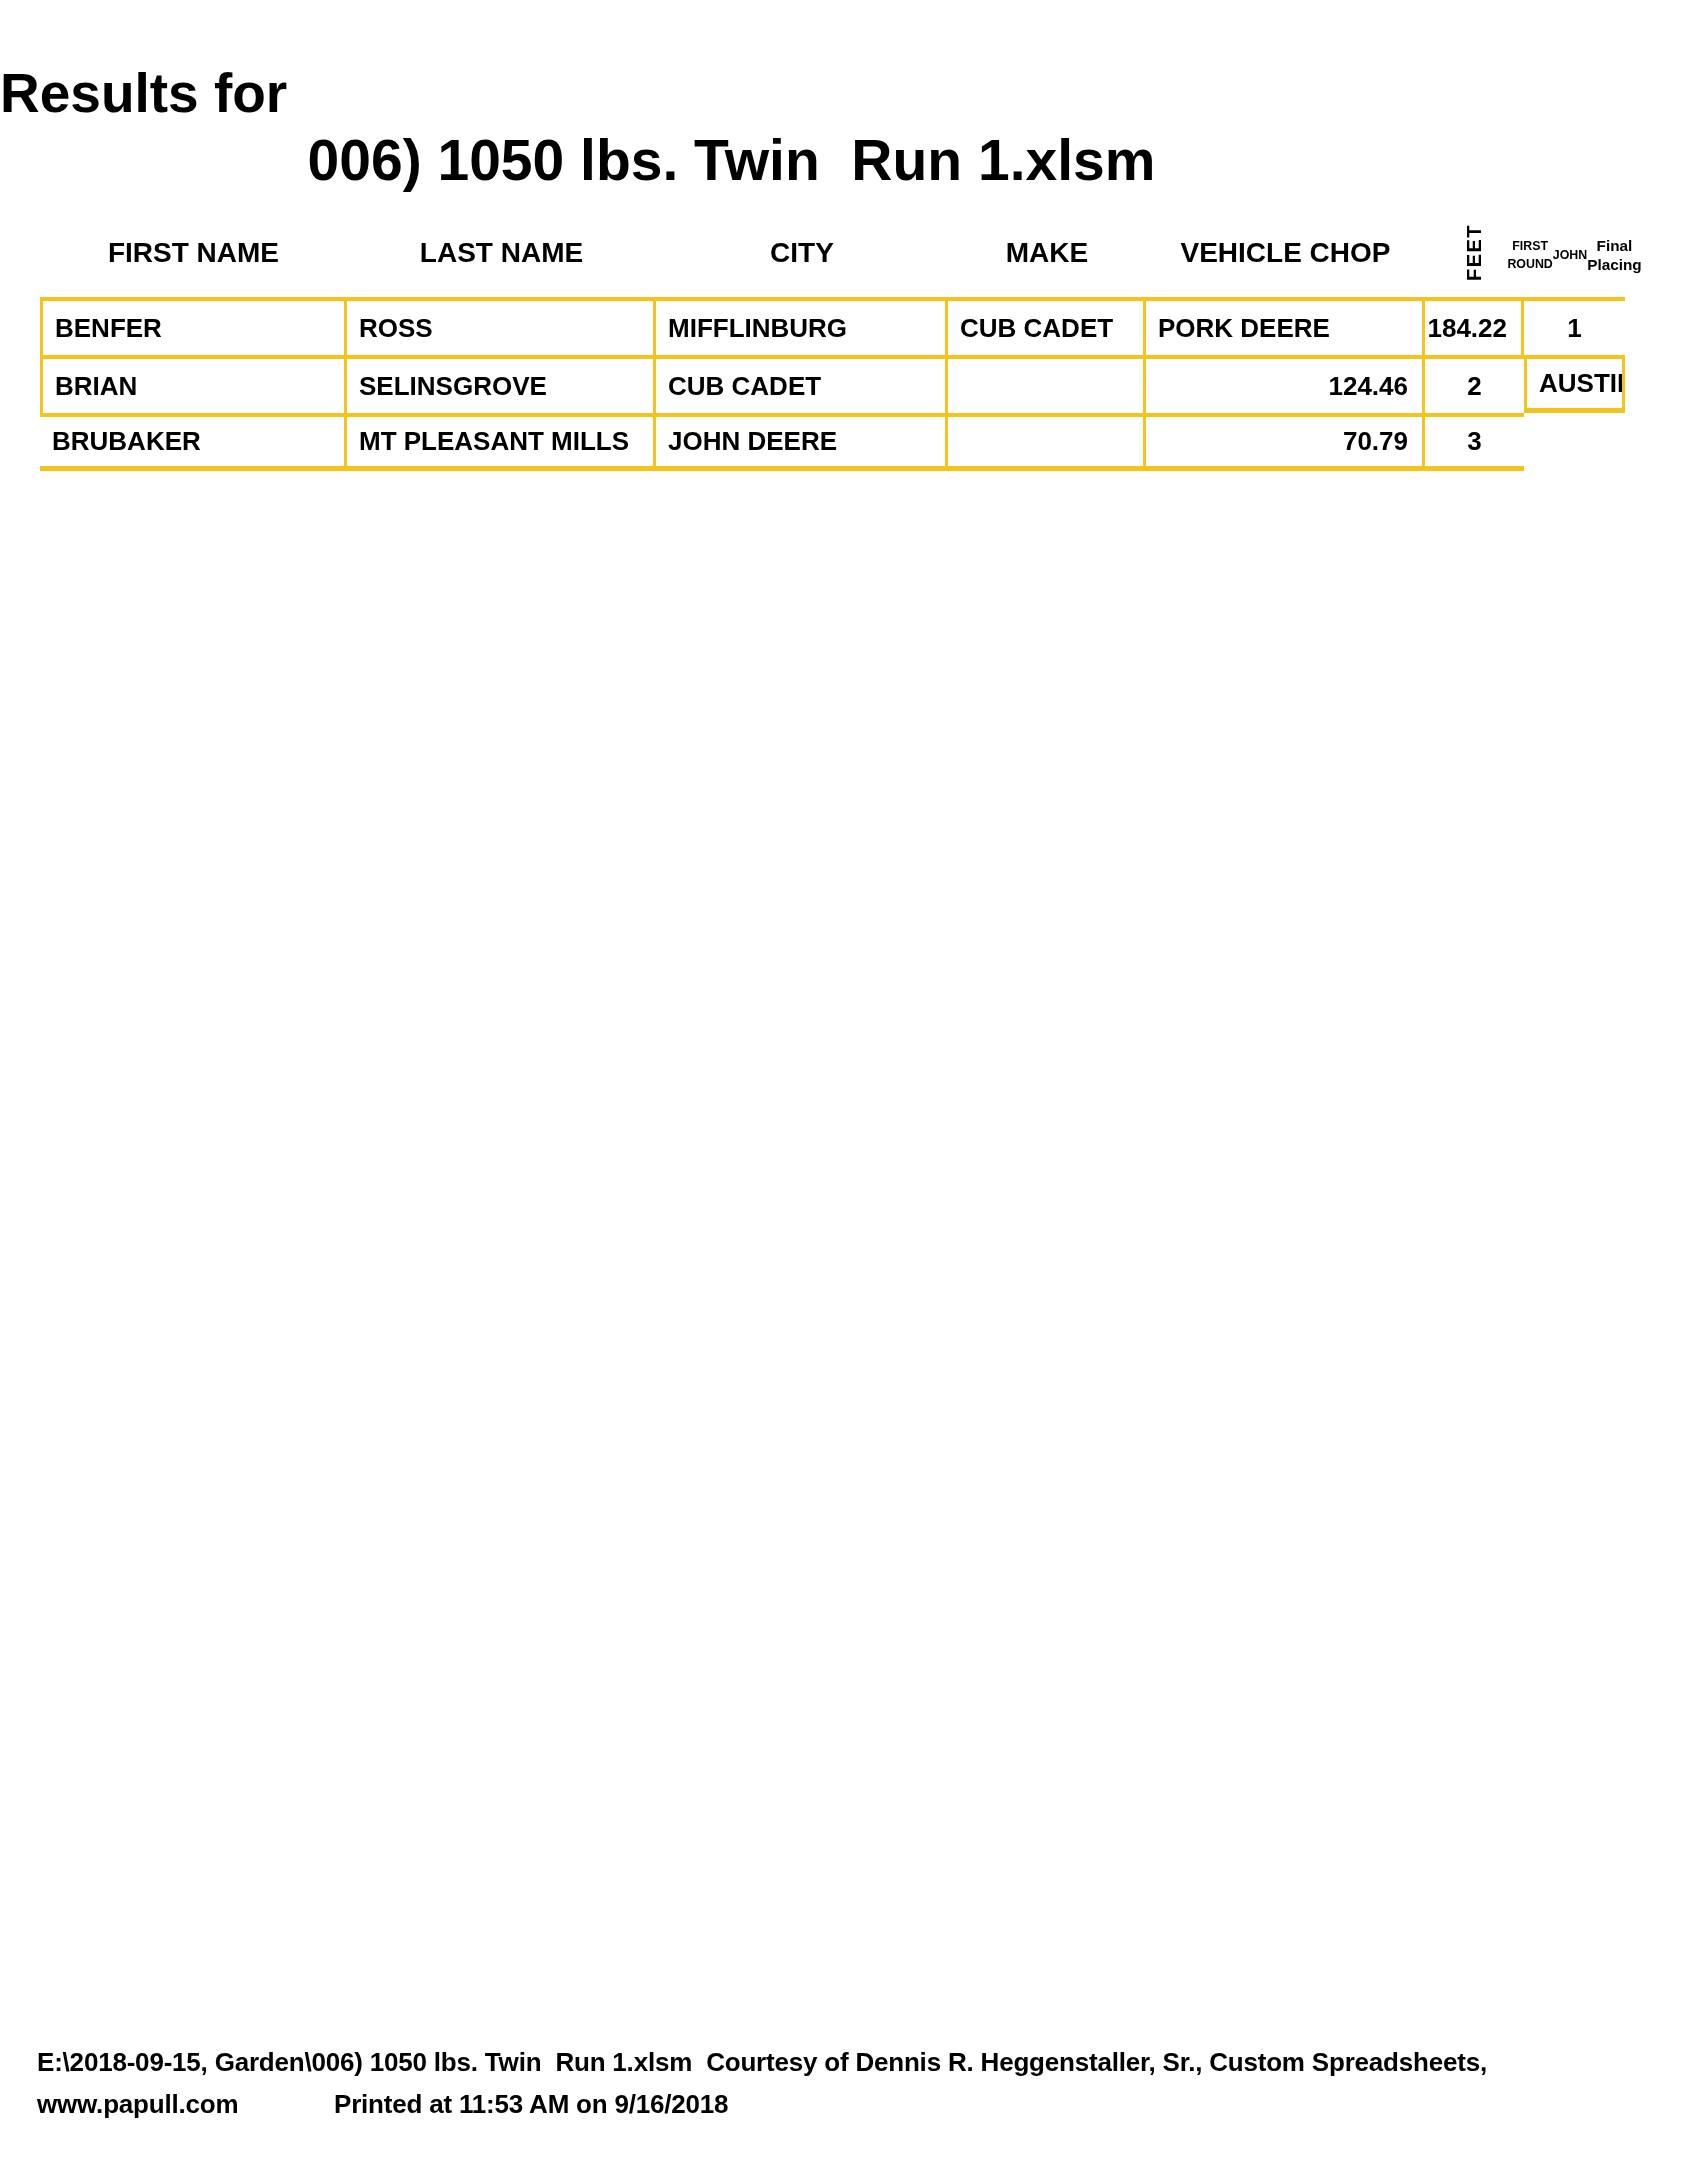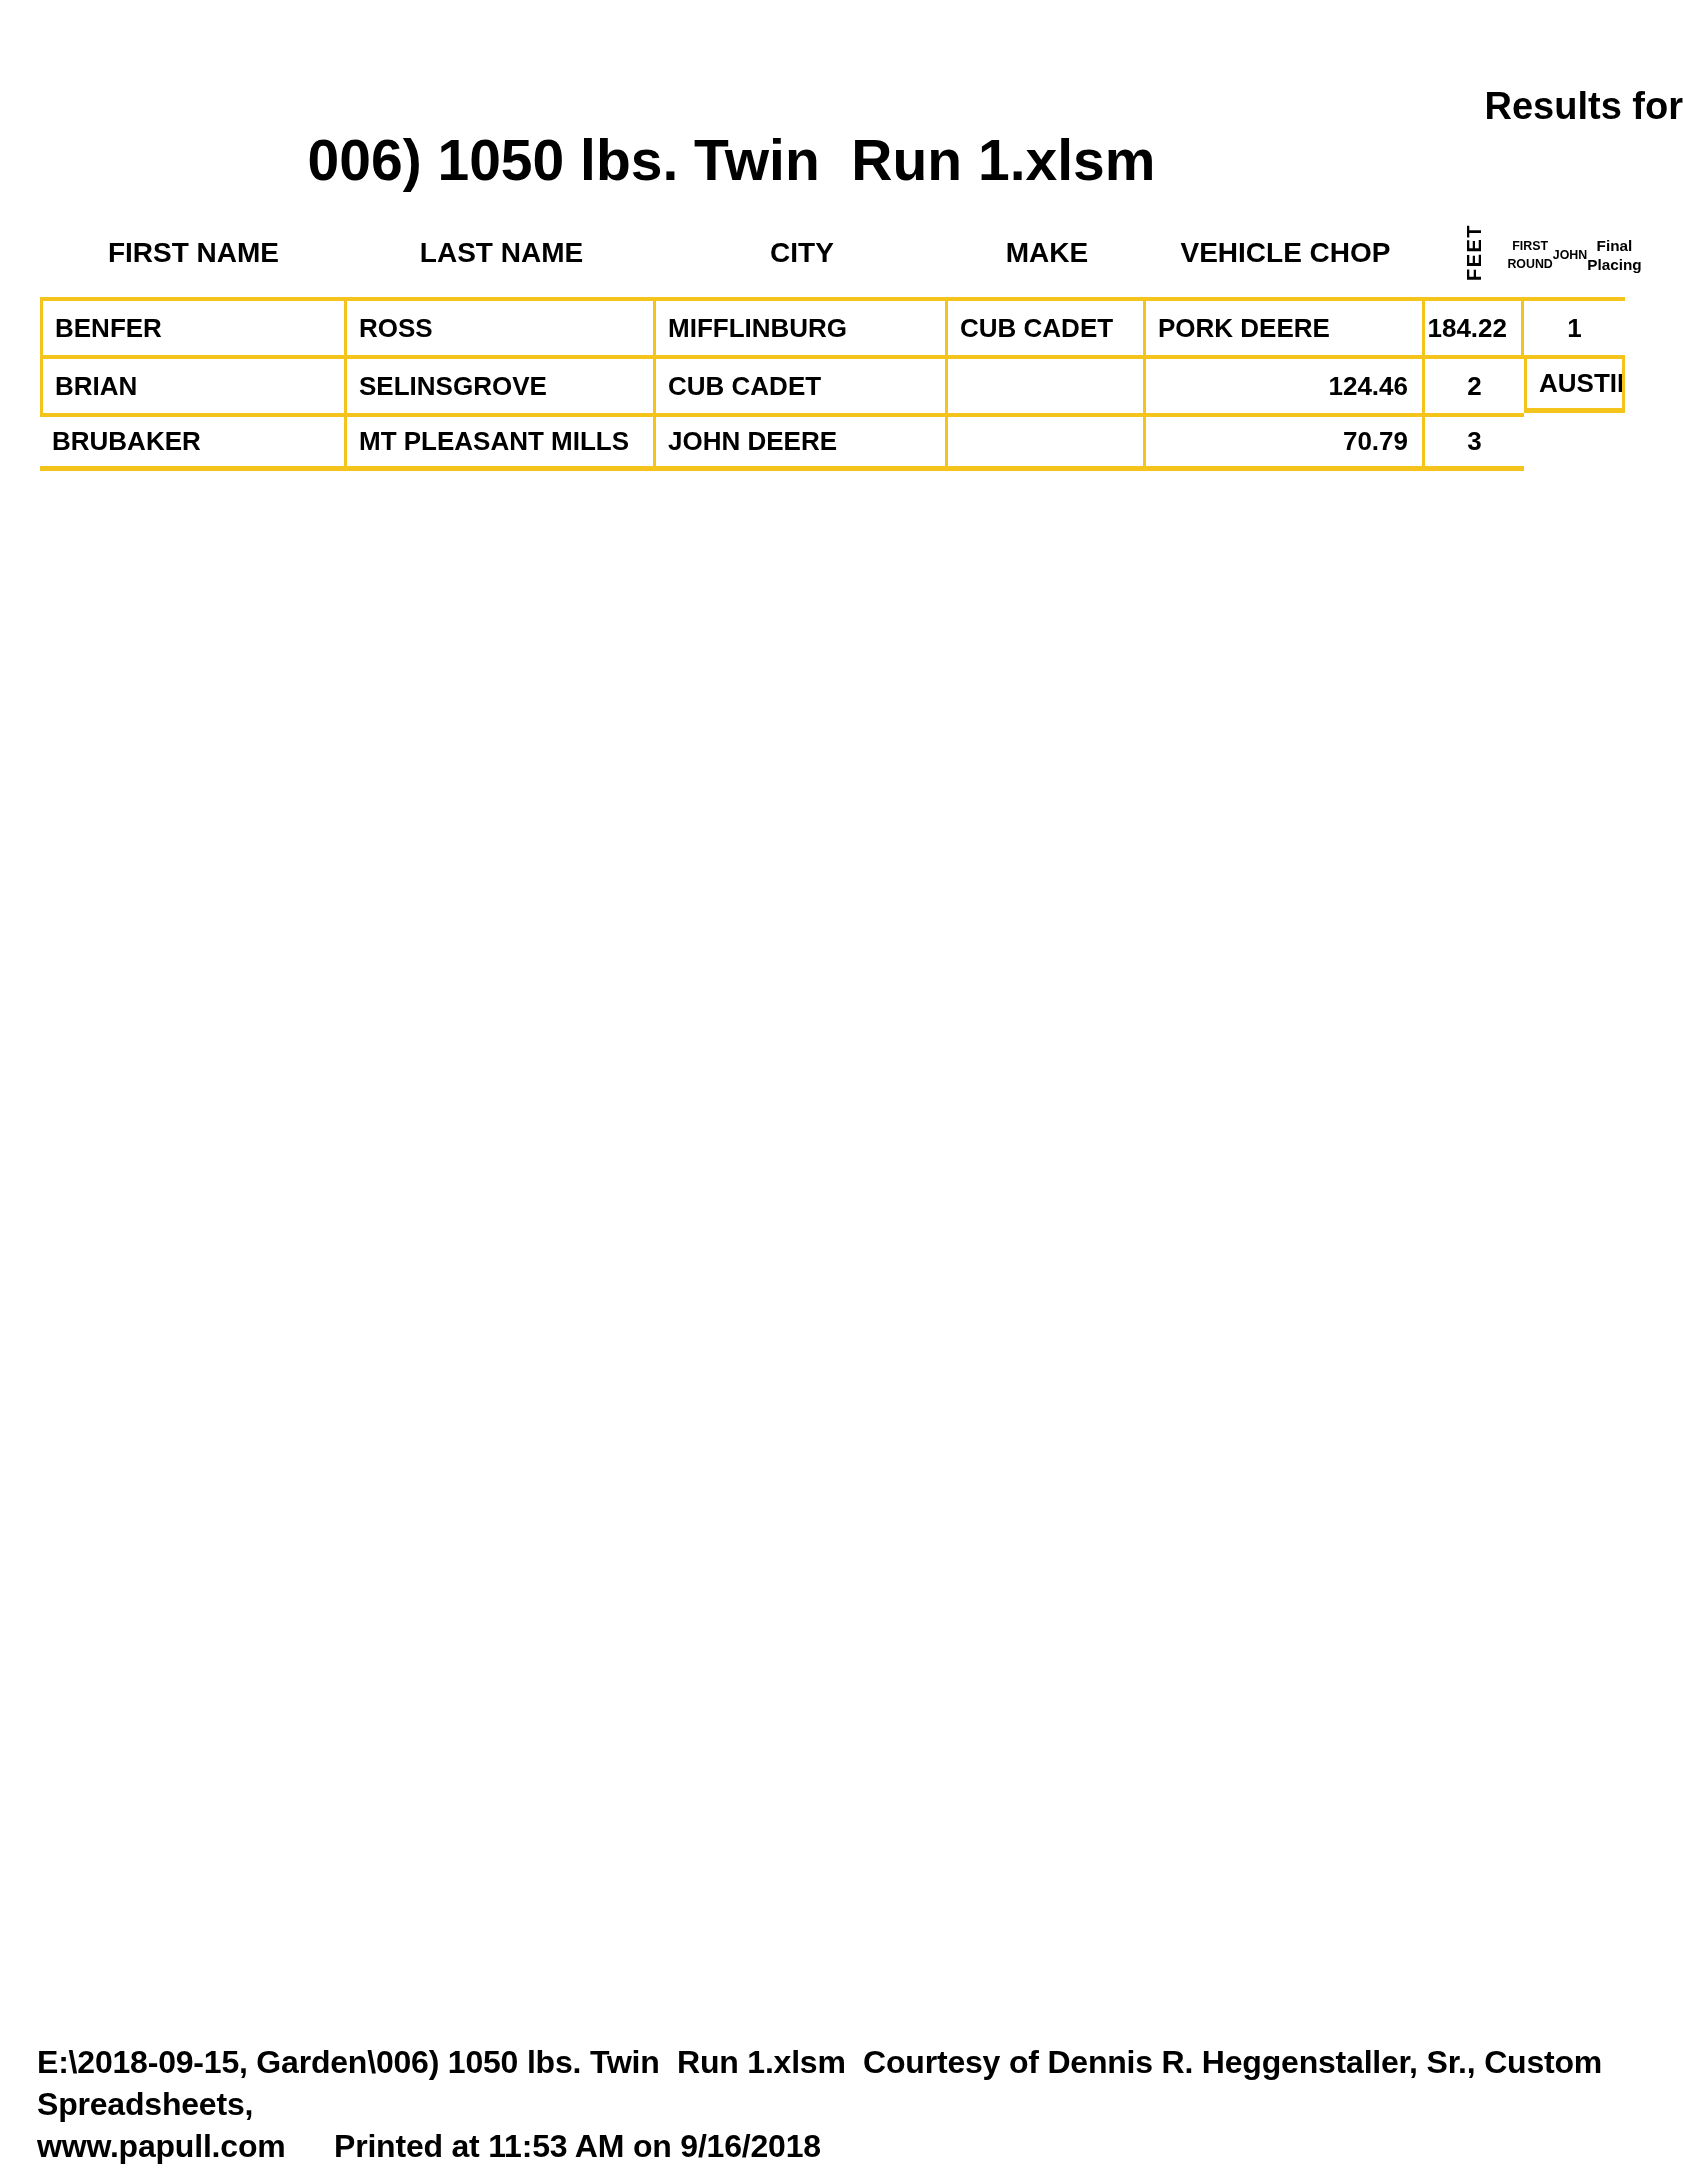--- a/index.html
+++ b/index.html
@@ -12,23 +12,22 @@
     width:1683px;height:2178px;position:relative;
     font-family:"Liberation Sans", sans-serif;
     color:var(--ink);
     overflow:hidden;
   }
   .bindtext{white-space:pre-wrap;}
 
   
   .title-line1{
     position:absolute;top:61px;left:0;width:1683px;
-    text-align:right;font-size:38px;font-weight:bold;
+    text-align:left;font-size:55px;font-weight:bold;
     letter-spacing:0px;
-    margin-top:24px;
   }
   .title-line2{
     position:absolute;top:127px;left:0;width:1463px;
     text-align:center;font-size:57px;font-weight:bold;
   }
 
   
   .results-table{
     position:absolute;left:40px;top:218px;width:1585px;
     display:grid;
@@ -61,21 +60,21 @@
     overflow:hidden;white-space:nowrap;
   }
   .dcell.col-first{border-left:3px solid var(--gold);}
   .dcell.col-feet{justify-content:flex-end;padding-left:0;padding-right:14px;}
   .dcell.col-place{border-right:none;justify-content:center;padding-left:0;}
   .dcell.row-last{border-bottom:5px solid var(--gold);}
 
   
   .footer{
     position:absolute;left:37px;top:2041px;width:1624px;
-    font-size:32px;font-weight:bold;letter-spacing:-0.2px;
+    font-size:26px;font-weight:bold;letter-spacing:-0.2px;
     line-height:42px;
   }
   .footer .site{display:inline-block;width:297px;}
 </style>
 </head>
 <body>
 
 <div class="title-line1 bindtext">Results for</div>
 <div class="title-line2 bindtext">006) 1050 lbs. Twin  Run 1.xlsm</div>
 

